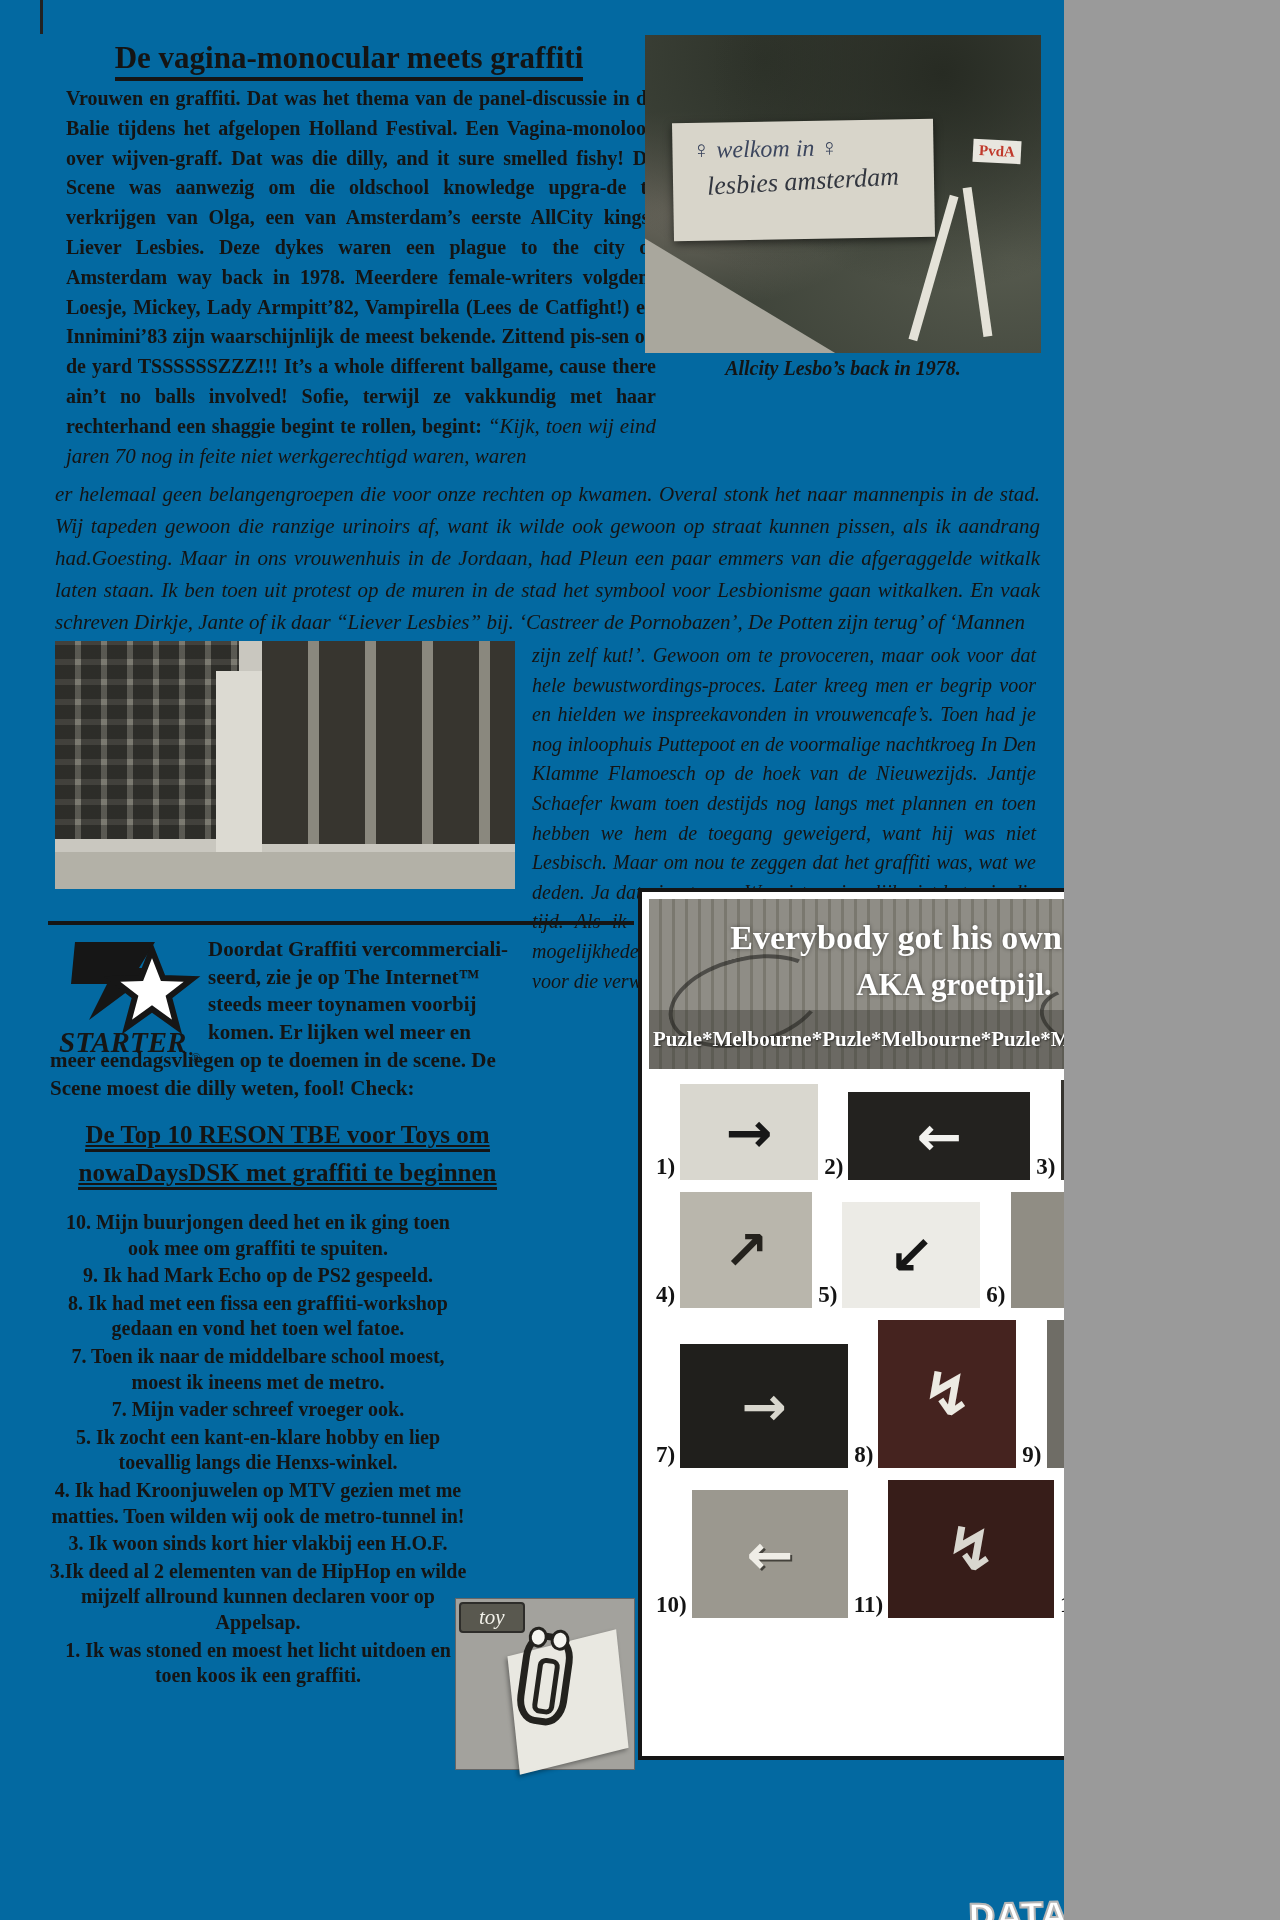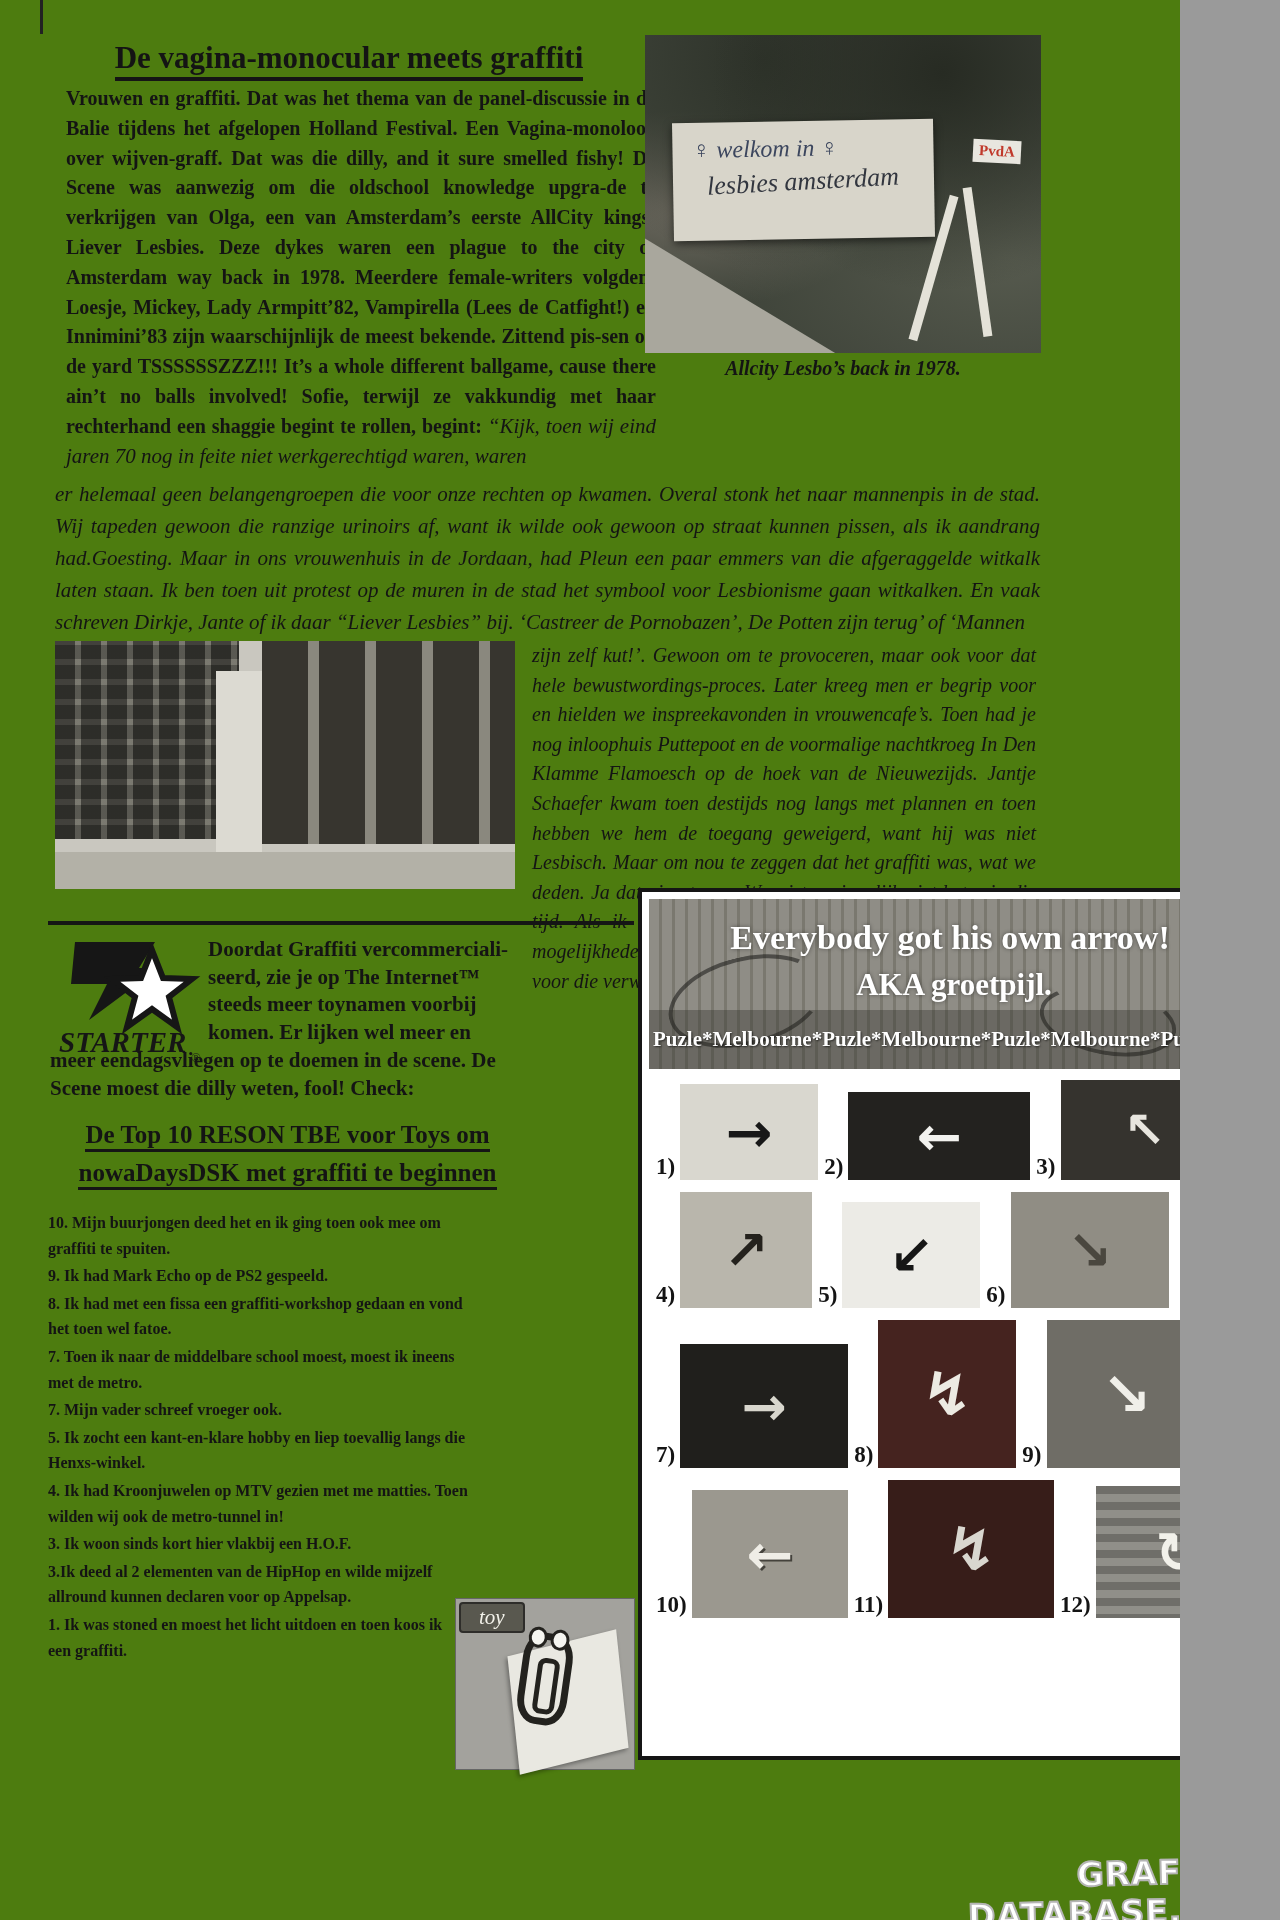--- a/index.html
+++ b/index.html
@@ -1,16 +1,16 @@
 <!DOCTYPE html>
 <html><head>
 <meta charset="utf-8">
 <style>
   html,body{margin:0;padding:0;background:#9a9a9a;}
-  #page{position:relative;width:1180px;height:1920px;background:#4d7c0f;color:#141414;
+  #page{position:relative;width:1064px;height:1920px;background:#0369a1;color:#141414;
         font-family:"Liberation Serif",serif;overflow:hidden;}
 
   
   .scan-line{position:absolute;left:40px;top:0;width:3px;height:34px;background:#222;}
   .title{position:absolute;left:55px;top:40px;width:588px;text-align:center;
          font-size:31px;font-weight:bold;}
   .title span{border-bottom:4px solid #151515;padding-bottom:2px;}
   .intro{position:absolute;left:66px;top:84px;width:590px;font-size:20px;font-weight:bold;
          line-height:29.8px;text-align:justify;}
   .intro .it{font-weight:normal;font-style:italic;font-size:21px;}
@@ -51,24 +51,24 @@
 
   .rule-left{position:absolute;left:48px;top:921px;width:586px;height:4px;background:#151515;}
 
   
   .starter-logo{position:absolute;left:55px;top:936px;width:150px;height:140px;}
   .starter-para{position:absolute;left:208px;top:936px;width:320px;font-weight:bold;
                 font-size:21px;line-height:27.6px;}
   .starter-para2{position:absolute;left:50px;top:1046px;width:478px;font-weight:bold;
                  font-size:21px;line-height:28px;}
   .top10-head{position:absolute;left:50px;top:1116px;width:475px;text-align:center;
-              font-weight:bold;font-size:25px;line-height:38px;}
+              font-weight:bold;font-size:25px;line-height:38px;text-decoration:underline;}
   .top10-head span{border-bottom:3px solid #151515;padding-bottom:1px;}
   .top10-list{position:absolute;left:48px;top:1210px;width:420px;font-weight:bold;
-              font-size:16px;line-height:25.6px;}
+              font-size:20px;line-height:25.6px;text-align:center;}
   .top10-list .item{margin-bottom:2px;}
 
   
   .toy{position:absolute;left:455px;top:1598px;width:178px;height:170px;background:#a3a29d;
        border:1px solid #666;}
   .toy-label{position:absolute;left:3px;top:3px;background:#59584f;color:#f3f2ea;font-size:21px;
              font-style:italic;padding:1px 18px;border:2px solid #2e2d2a;border-radius:4px;z-index:3;}
   .toy-paper{position:absolute;right:10px;bottom:8px;width:112px;height:118px;background:#e9e8e1;
              transform:rotate(-14deg) skewX(-8deg);box-shadow:-2px 2px 4px rgba(0,0,0,.35);}
   .clip-outer{position:absolute;left:64px;top:34px;width:36px;height:78px;border:7px solid #23221e;

